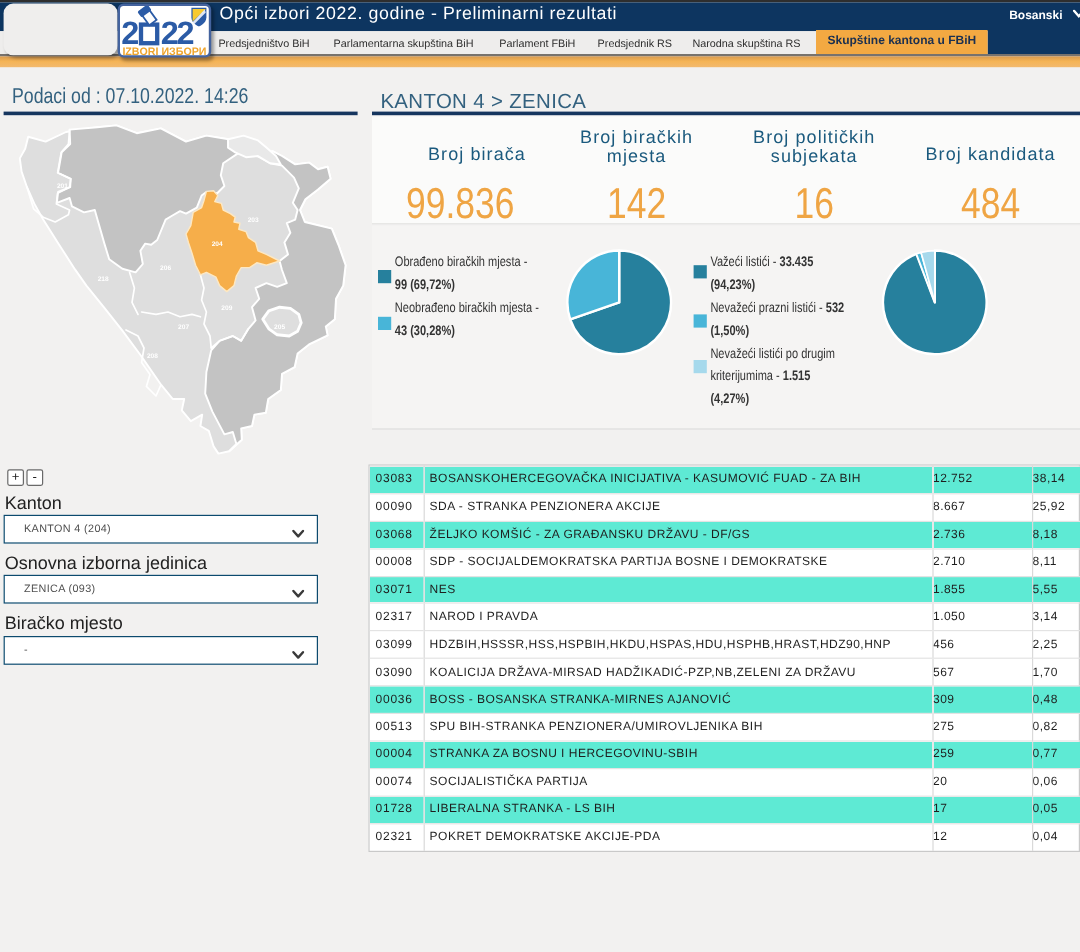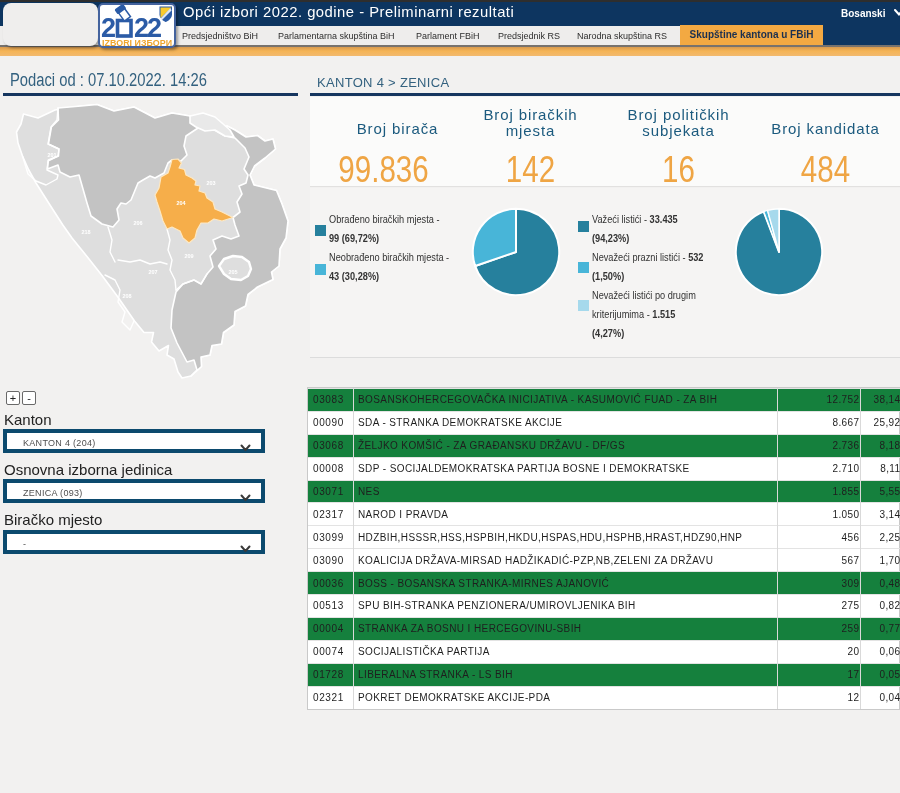--- a/index.html
+++ b/index.html
@@ -12,36 +12,36 @@
 #navdark{left:823px;top:25px;width:77px;height:20px;background:#0d3560}
 #navline{left:0;top:45px;width:900px;height:2px;background:#77726d}
 #orangeband{left:0;top:47px;width:900px;height:9px;background:linear-gradient(#d89a4e,#f5b455 45%,#f2b96e)}
 .navitem{position:absolute;top:31px;font-size:9px;color:#2e2e2e;font-weight:normal;white-space:nowrap}
 #activetab{left:680px;top:25px;width:143px;height:20px;background:#f3a942;color:#1b3050;font-weight:bold;font-size:10px;text-align:center;line-height:19px}
 #graybox{left:3px;top:3px;width:95px;height:43px;background:#efeeed;border-radius:8px;box-shadow:2px 2px 3px rgba(0,0,0,.35)}
 #logobox{left:98px;top:3px;width:78px;height:45px;background:#fff;border:2px solid #44639e;border-radius:5px;box-shadow:2px 2px 3px rgba(0,0,0,.35)}
 #lpanelhead{left:10px;top:70px;font-size:18px;color:#33617f;transform:scaleX(.82);transform-origin:0 0;white-space:nowrap}
 #lunder{left:3px;top:93px;width:295px;height:3px;background:#16365f}
 #runder{left:310px;top:93px;width:590px;height:3px;background:#16365f}
-#rpanelhead{left:317px;top:74.5px;font-size:13px;color:#33617f;letter-spacing:0.3px}
+#rpanelhead{left:317px;top:74.5px;font-size:17px;color:#33617f;letter-spacing:0.3px}
 #statsblock{left:310px;top:97px;width:590px;height:90px;background:#fbfbfa;border-bottom:1px solid #e2e1e0}
 .statcol{position:absolute;width:147px;text-align:center;color:#1b5a7e;font-size:15px;line-height:16px;letter-spacing:0.9px}
 .statnum{position:absolute;width:147px;text-align:center;color:#efa544;font-size:36px;transform:scaleX(.82);line-height:36px}
 #pieblock{left:310px;top:188px;width:590px;height:170px;background:#f5f4f3;border-bottom:1px solid #dcdcdc}
 .leg{position:absolute;font-size:11.5px;color:#333;white-space:nowrap;transform:scaleX(.8);transform-origin:0 0}
 .leg b{font-weight:bold}
 .sq{position:absolute;width:11px;height:11px}
 #tablewrap{left:307px;top:387px;width:593px;background:#fff;border:1px solid #c9c9c9;border-collapse:collapse}
 table{border-collapse:collapse;width:593px;table-layout:fixed;font-family:"Liberation Sans",sans-serif}
 th{background:#f7b049;color:#1c3a5f;font-size:10px;height:21px;font-weight:bold;border-right:2px solid #fbf7ef}
 td{font-size:10px;letter-spacing:0.4px;color:#1e1e1e;height:22.9px;border-right:1px solid #d9d9d9;border-top:1px solid #e3e3e3;white-space:nowrap;overflow:hidden}
-tr.g td{background:#15803d}
-td.c1{padding-left:5px;letter-spacing:0.6px}td.c2{padding-left:4.5px}td.c3,td.c4{text-align:right}
+tr.g td{background:#5eead4}
+td.c1{padding-left:5px;letter-spacing:0.6px}td.c2{padding-left:4.5px}td.c3,td.c4{text-align:left}
 .lbl{position:absolute;font-size:15px;color:#222}
-.sel{position:absolute;left:3px;width:262px;height:24px;background:#fff;border:4px solid #0c4a6e;font-size:9px;color:#4f4f4f;line-height:21px;padding-left:16px;letter-spacing:0.3px}
+.sel{position:absolute;left:3px;width:262px;height:24px;background:#fff;border:1px solid #0c4a6e;font-size:9px;color:#4f4f4f;line-height:21px;padding-left:16px;letter-spacing:0.3px}
 .chev{position:absolute;right:10px;top:6px}
 .zbtn{position:absolute;width:14px;height:14px;background:#fff;border:1px solid #696969;font-size:11px;line-height:12px;text-align:center;color:#222;border-radius:2px}
 </style></head>
 <body>
 <div class="abs" id="topline"></div>
 <div class="abs" id="navy"></div>
 <div class="abs" id="title">Opći izbori 2022. godine - Preliminarni rezultati</div>
 <div class="abs" id="lang">Bosanski&nbsp;&nbsp; <svg width="10" height="7" viewBox="0 0 10 7" style="vertical-align:1px">
       <path d="M1 1 L5 5.5 L9 1" stroke="#fff" stroke-width="2" fill="none" stroke-linecap="round"></path>
     </svg></div>
@@ -158,21 +158,21 @@
       </colgroup>
 <tbody>
 <tr class="g">
           <td class="c1">03083</td>
           <td class="c2">BOSANSKOHERCEGOVAČKA INICIJATIVA - KASUMOVIĆ FUAD - ZA BIH</td>
           <td class="c3">12.752</td>
           <td class="c4">38,14</td>
         </tr>
 <tr>
           <td class="c1">00090</td>
-          <td class="c2">SDA - STRANKA DEMOKRATSKE AKCIJE</td>
+          <td class="c2">SDA - STRANKA PENZIONERA AKCIJE</td>
           <td class="c3">8.667</td>
           <td class="c4">25,92</td>
         </tr>
 <tr class="g">
           <td class="c1">03068</td>
           <td class="c2">ŽELJKO KOMŠIĆ - ZA GRAĐANSKU DRŽAVU - DF/GS</td>
           <td class="c3">2.736</td>
           <td class="c4">8,18</td>
         </tr>
 <tr>

